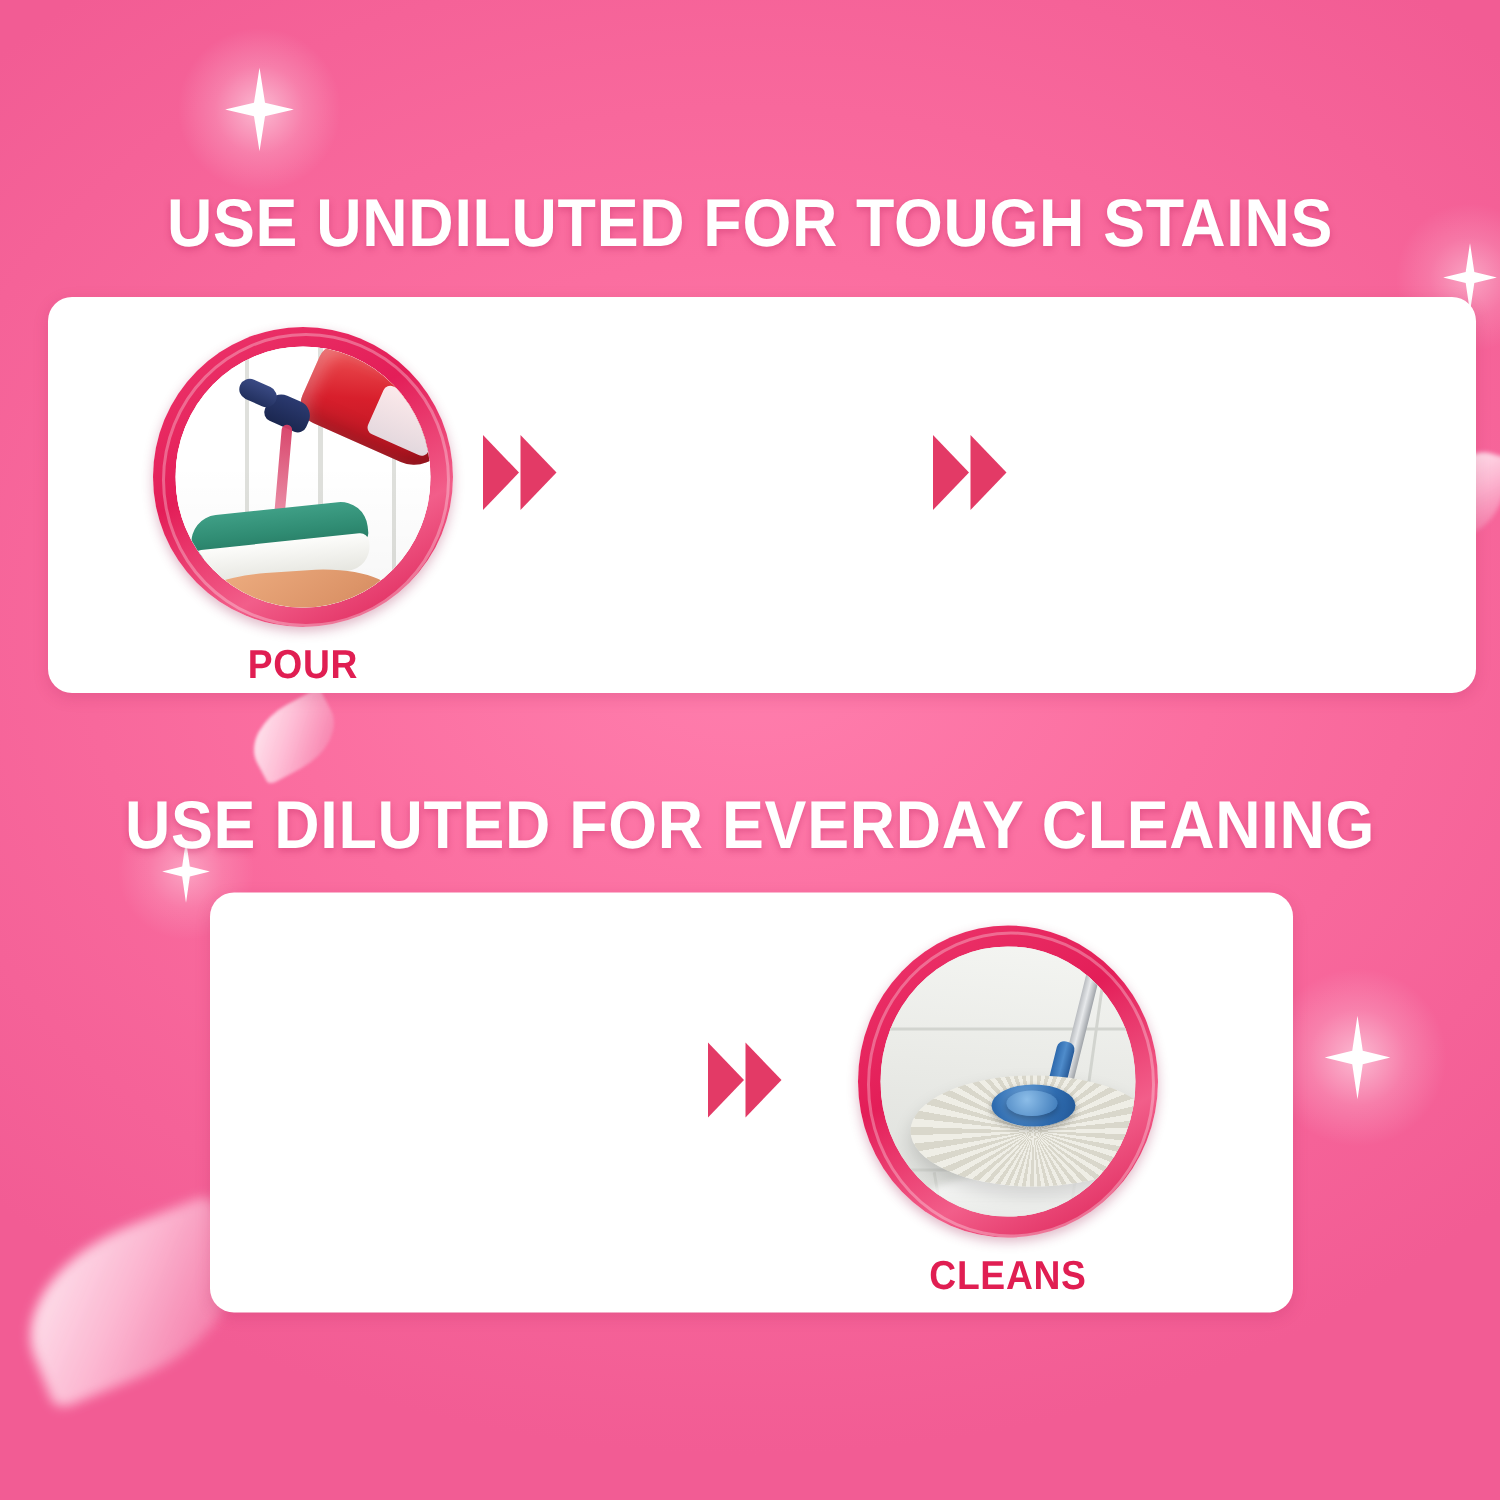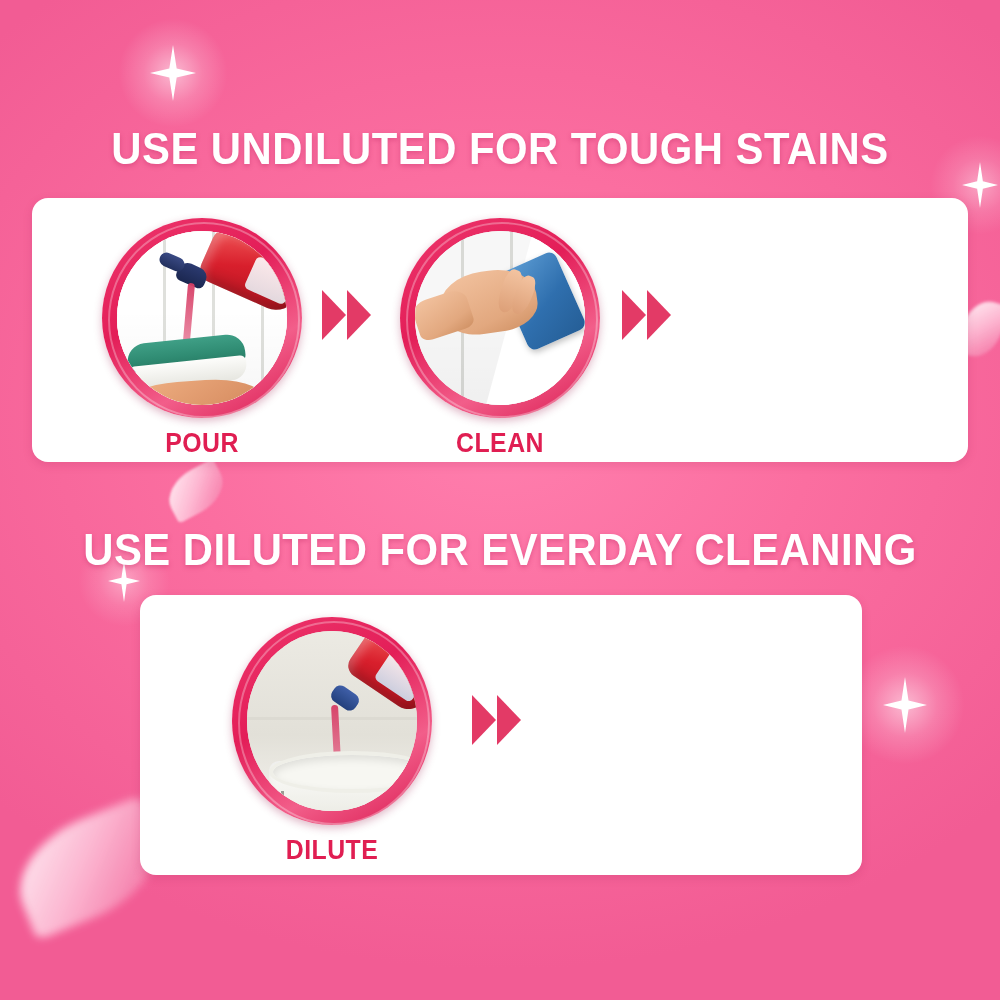--- a/index.html
+++ b/index.html
@@ -317,21 +317,21 @@
   </div>
 
   <div class="petal" style="left:166px; top:470px; width:60px; height:42px; transform: rotate(-28deg); filter: blur(1.2px); opacity:0.95;"></div>
 
   <div class="petal" style="left:962px; top:300px; width:40px; height:58px; transform: rotate(16deg); filter: blur(1.4px); opacity:0.95;"></div>
 
   <div class="petal" style="left:14px; top:820px; width:150px; height:96px; transform: rotate(-22deg); filter: blur(4px); opacity:0.95;"></div>
 
   <div class="heading" style="top:123px;">USE UNDILUTED FOR TOUGH STAINS</div>
 
-  <div class="panel" style="left:32px; top:198px; width:936px; height:264px;">
+  <div class="panel" style="left:32px; top:198px; width:936px; height:264px;padding-left:16px;">
 
     <div class="step" style="left:70px; top:20px; width:200px;">
       <div class="oval" style="width:200px; height:200px;">
         <div class="inner">
           <div class="scene">
             <div class="tiles" style="inset:0;"></div>
 
             <div class="bottle" style="left:86px; top:12px; width:100px; height:56px; transform: rotate(24deg);">
               <div class="lbl"></div>
             </div>
@@ -349,78 +349,58 @@
         <div class="ring-hi"></div>
       </div>
       <div class="step-label">POUR</div>
     </div>
 
     <div class="arrow" style="left:290px; top:92px;">
       <i></i>
         <i></i>
     </div>
 
-    <div class="step" style="left:368px; top:20px; width:200px;">
-      <div class="oval" style="width:200px; height:200px;">
-        <div class="inner">
+
+    <div class="arrow" style="left:590px; top:92px;">
+      <i></i>
+        <i></i>
+    </div>
+
+
+  </div>
+
+  <div class="heading" style="top:524px;">USE DILUTED FOR EVERDAY CLEANING</div>
+
+  <div class="panel" style="left:140px; top:595px; width:722px; height:280px;">
+
+
+    <div class="arrow" style="left:332px; top:100px;">
+      <i></i>
+        <i></i>
+    </div>
+
+    <div class="step" style="left:432px; top:22px; width:200px;">
+      <div class="oval" style="width:200px; height:208px;">
+        <div class="inner" style="background:#eff0ec;">
           <div class="scene">
-            <div class="tiles" style="inset:0; filter: brightness(0.97);"></div>
-
-            <div class="clean-shine" style="left:52px; top:0; width:150px; height:200px; clip-path: polygon(44% 0, 100% 0, 100% 100%, 8% 100%);"></div>
-
-            <div class="pad" style="left:96px; top:28px; width:62px; height:84px; transform: rotate(-24deg);"></div>
-
-            <div class="hand2" style="left:26px; top:40px; width:96px; height:62px; transform: rotate(-8deg);"></div>
-            <div class="finger" style="left:86px; top:38px; width:18px; height:44px; transform: rotate(18deg);"></div>
-            <div class="finger" style="left:100px; top:44px; width:17px; height:40px; transform: rotate(22deg);"></div>
-            <div class="hand2" style="left:0px; top:64px; width:56px; height:40px; transform: rotate(-18deg); border-radius:30% 30% 20% 20%;"></div>
+            <div class="floor"></div>
+            <div class="floor-line" style="left:0; top:54px; width:200px; height:2px;"></div>
+            <div class="floor-line" style="left:0; top:148px; width:200px; height:2px;"></div>
+            <div class="floor-line" style="left:136px; top:0; width:2px; height:208px; transform: rotate(8deg);"></div>
+            <div class="floor-line" style="left:40px; top:150px; width:2px; height:60px; transform: rotate(-10deg);"></div>
+            <div class="wet-shine" style="left:20px; top:150px; width:170px; height:52px;"></div>
+
+            <div class="mop-pole" style="left:118px; top:0px; width:9px; height:96px; transform: rotate(14deg);"></div>
+            <div class="mop-grip" style="left:106px; top:62px; width:12px; height:52px; transform: rotate(14deg);"></div>
+
+            <div class="mop-head" style="left:20px; top:86px; width:164px; height:74px;"></div>
+            <div class="mop-hub" style="left:74px; top:92px; width:56px; height:28px;"></div>
+            <div class="mop-hub" style="left:84px; top:96px; width:34px; height:17px; background:radial-gradient(circle at 40% 35%, #8cbde8, #3b78b8);"></div>
           </div>
         </div>
         <div class="ring-hi"></div>
       </div>
-      <div class="step-label">CLEAN</div>
+      <div class="step-label">CLEANS</div>
     </div>
 
-    <div class="arrow" style="left:590px; top:92px;">
-      <i></i>
-        <i></i>
-    </div>
-
-
-  </div>
-
-  <div class="heading" style="top:524px;">USE DILUTED FOR EVERDAY CLEANING</div>
-
-  <div class="panel" style="left:140px; top:595px; width:722px; height:280px;">
-
-    <div class="step" style="left:92px; top:22px; width:200px;">
-      <div class="oval" style="width:200px; height:208px;">
-        <div class="inner" style="background:#efefe9;">
-          <div class="scene">
-            <div style="position:absolute; inset:0; background:linear-gradient(180deg,#eceae3 0%,#e2e0d8 58%,#f4f3ee 100%);"></div>
-            <div style="position:absolute; left:0; top:86px; width:200px; height:3px; background:#dcdad2;"></div>
-
-            <div class="bottle" style="left:104px; top:14px; width:84px; height:52px; transform: rotate(34deg); border-radius:12px 18px 18px 12px;">
-              <div class="lbl" style="right:10px; top:9px; width:52%; height:66%; background:linear-gradient(180deg,#ffffff,#cfe3f3);"></div>
-            </div>
-            <div class="cap" style="left:84px; top:58px; width:28px; height:18px; transform: rotate(34deg); background:linear-gradient(180deg,#3f5fa8,#23407d);"></div>
-
-            <div class="stream" style="left:86px; top:74px; width:7px; height:76px; border-radius:4px; transform: rotate(-3deg);"></div>
-
-            <div class="bucket" style="left:22px; top:130px; width:158px; height:86px;"></div>
-            <div class="bucket-rim" style="left:22px; top:120px; width:158px; height:34px;"></div>
-            <div class="bucket-wire" style="left:34px; top:160px; width:54px; height:56px;"></div>
-          </div>
-        </div>
-        <div class="ring-hi"></div>
-      </div>
-      <div class="step-label">DILUTE</div>
-    </div>
-
-    <div class="arrow" style="left:332px; top:100px;">
-      <i></i>
-        <i></i>
-    </div>
-
-
   </div>
 
 </div>
 
 </body></html>

